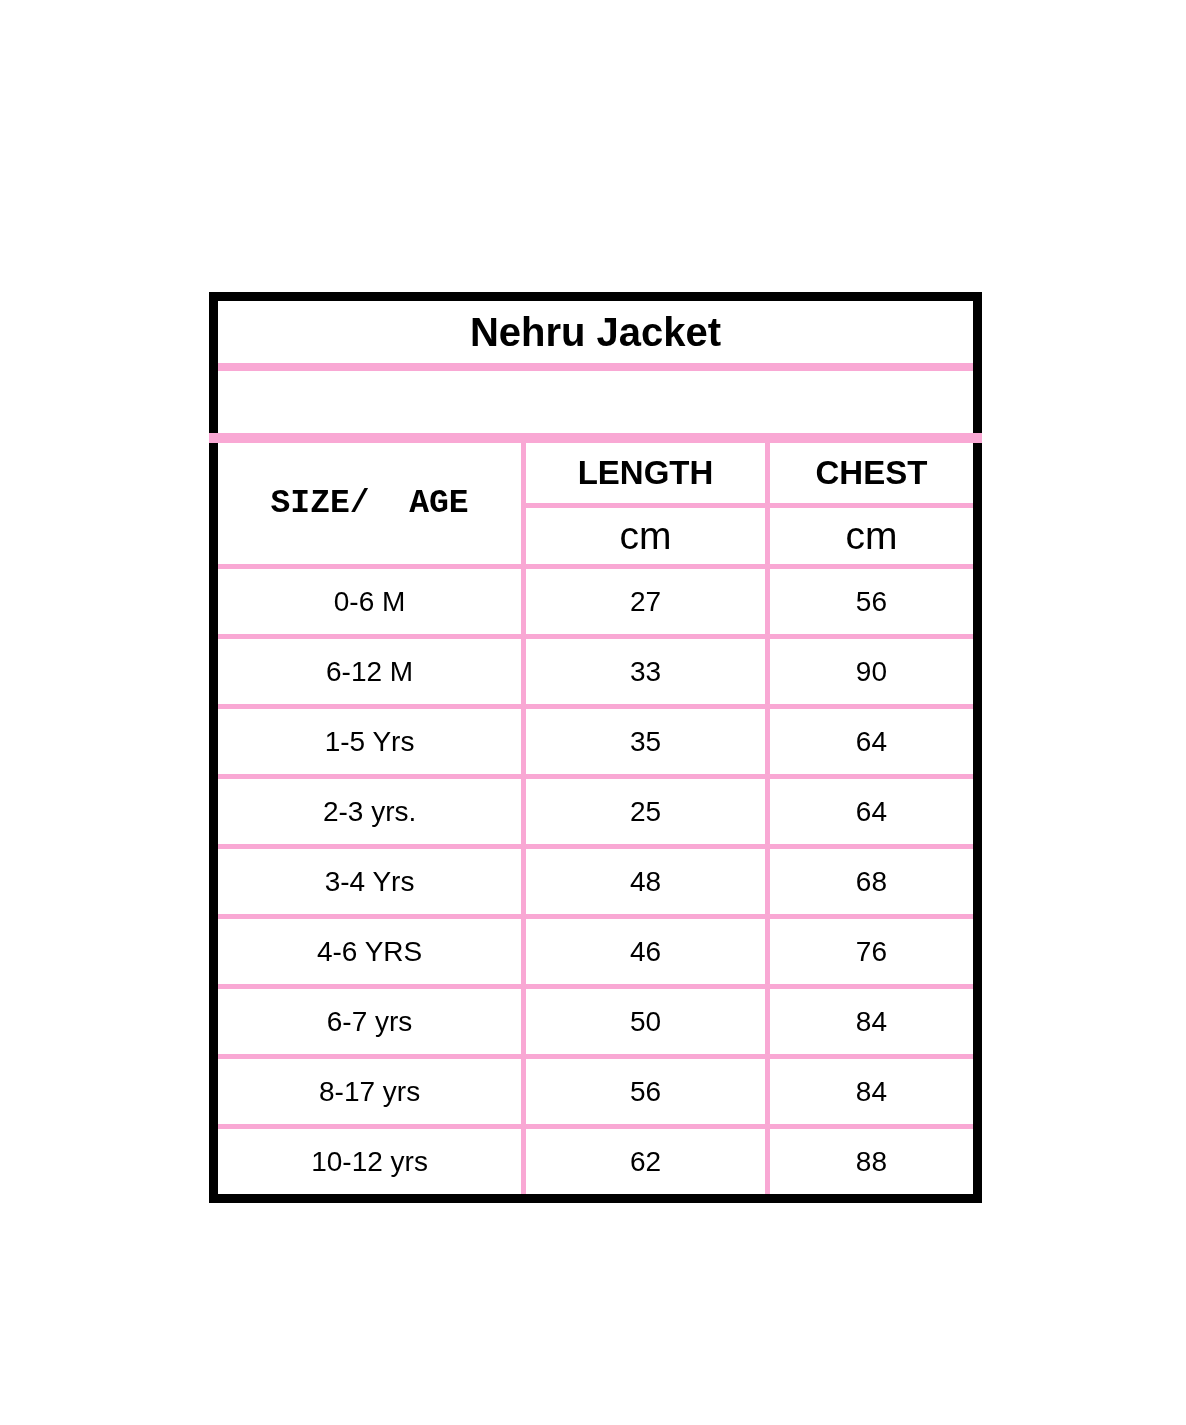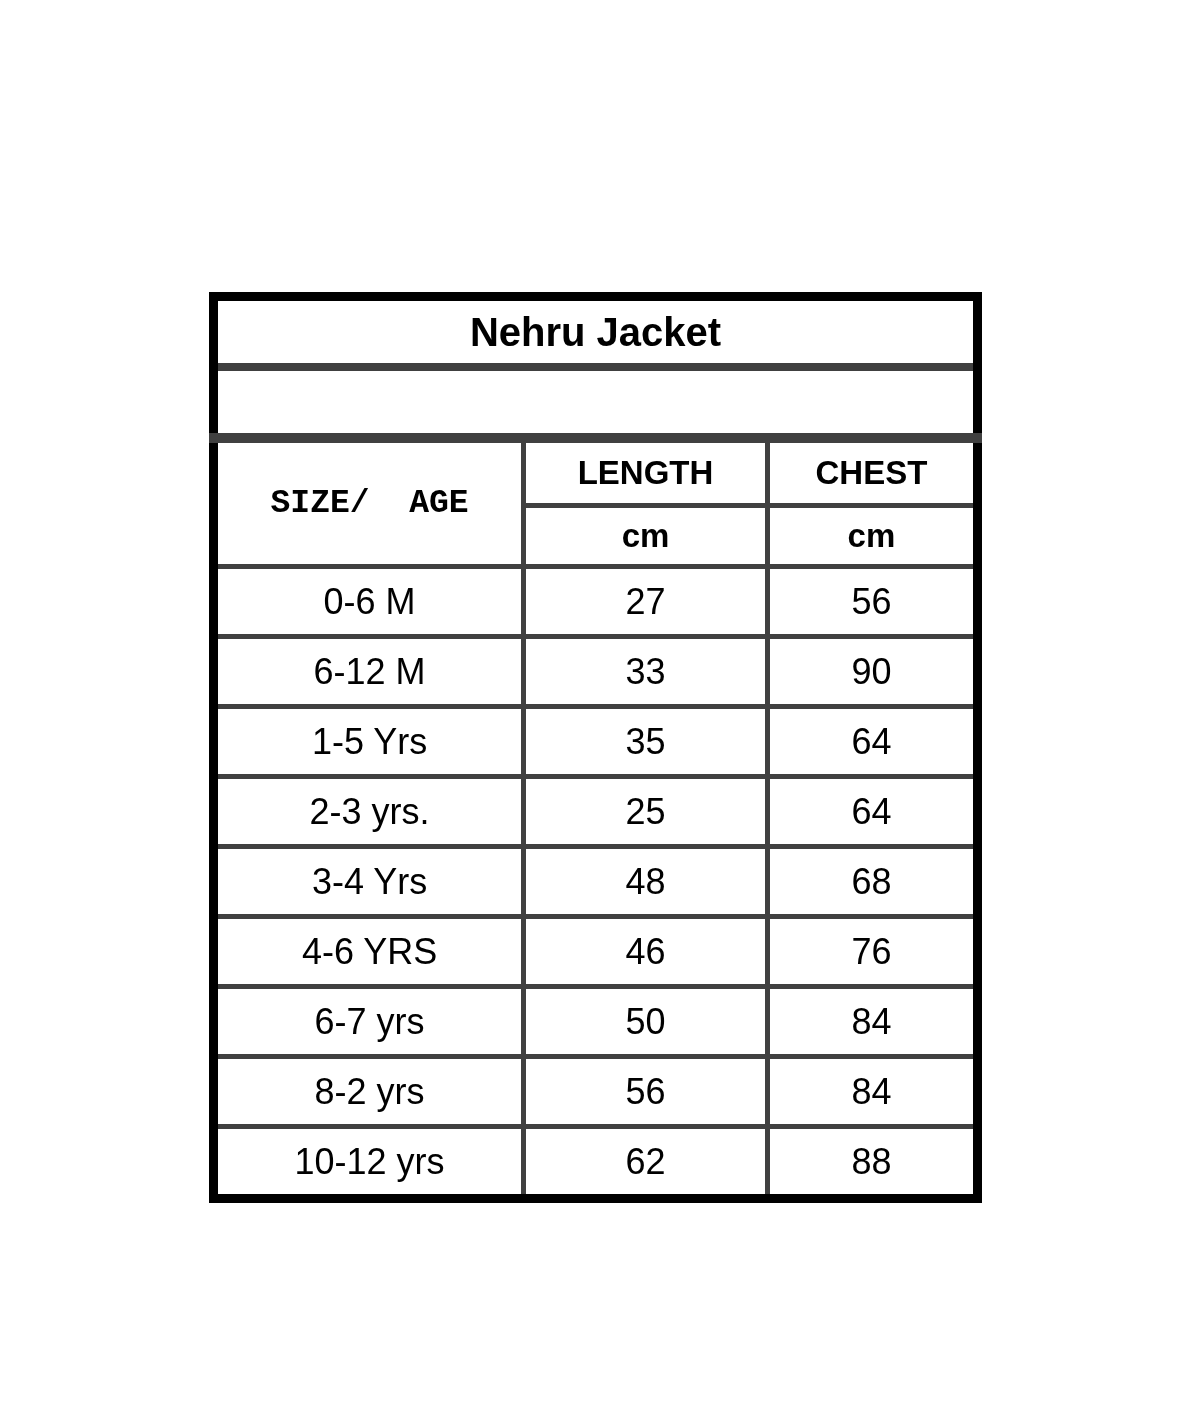--- a/index.html
+++ b/index.html
@@ -23,21 +23,21 @@
   }
   table.size-table {
     border-collapse: collapse;
     table-layout: fixed;
     width: 100%;
     border: 9px solid #000000;
     background: #ffffff;
     color: #000000;
   }
   table.size-table td, table.size-table th {
-    border: 5px solid #404040;
+    border: 5px solid #f9a8d4;
     text-align: center;
     vertical-align: middle;
     padding: 0;
     overflow: hidden;
   }
   
   col.c-size  { width: 40.6%; }
   col.c-length{ width: 31.9%; }
   col.c-chest { width: 27.5%; }
 
@@ -51,32 +51,32 @@
     height: 62px;
     border-bottom-width: 10px;
   }
   tr.header-row-1 th {
     height: 60px;
     font-size: 33px;
     font-weight: bold;
   }
   tr.header-row-2 th {
     height: 56px;
-    font-size: 33px;
-    font-weight: bold;
+    font-size: 39px;
+    font-weight: normal;
   }
   th.size-age-cell {
     font-size: 34px;
     font-weight: bold;
     white-space: pre;
     font-family: Liberation Mono, monospace;
   }
   tr.data-row td {
     height: 65px;
-    font-size: 36px;
+    font-size: 28px;
     font-weight: normal;
   }
 </style>
 </head>
 <body>
 
 <div class="page">
   <div class="size-table-wrap">
     <table class="size-table">
       <colgroup>
@@ -130,21 +130,21 @@
           <td>4-6 YRS</td>
           <td>46</td>
           <td>76</td>
         </tr>
         <tr class="data-row">
           <td>6-7 yrs</td>
           <td>50</td>
           <td>84</td>
         </tr>
         <tr class="data-row">
-          <td>8-2 yrs</td>
+          <td>8-17 yrs</td>
           <td>56</td>
           <td>84</td>
         </tr>
         <tr class="data-row">
           <td>10-12 yrs</td>
           <td>62</td>
           <td>88</td>
         </tr>
       </tbody>
     </table>

